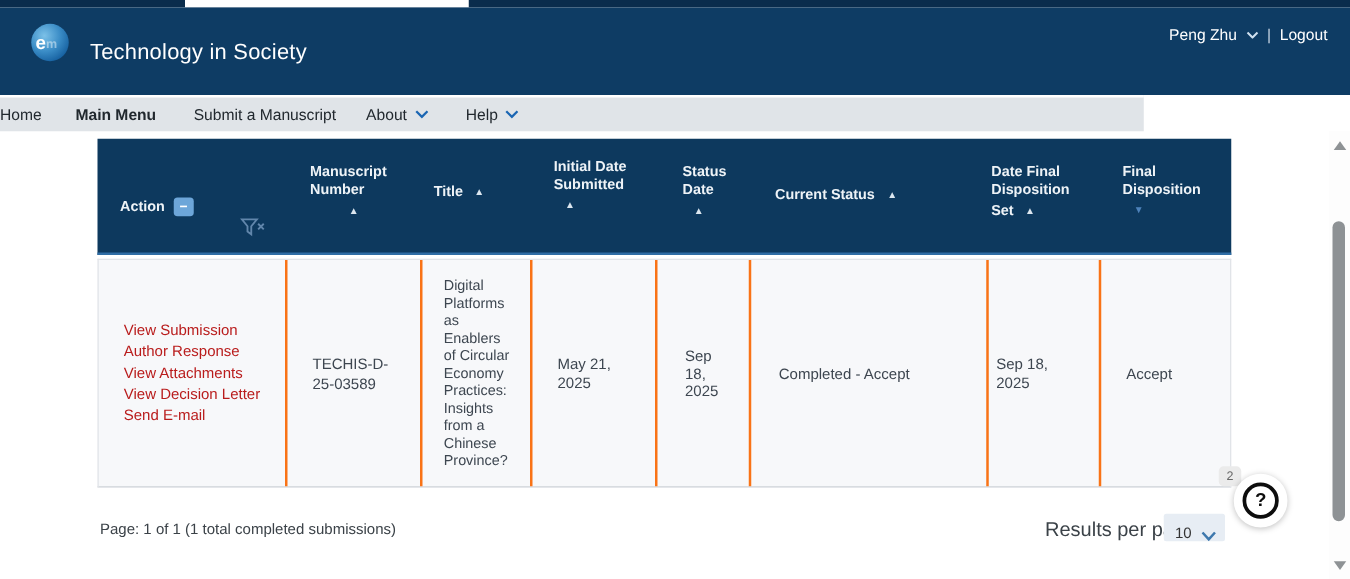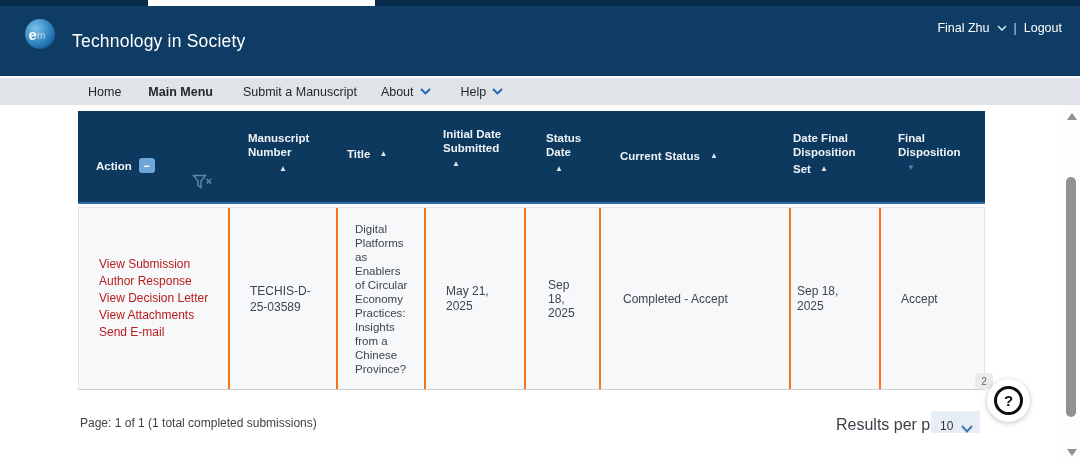--- a/index.html
+++ b/index.html
@@ -18,23 +18,23 @@
                display:flex; align-items:center; justify-content:center; }
   .logo-ball .e { color:#ffffff; font-weight:bold; font-size:15px; line-height:1; margin-left:-6px; }
   .logo-ball .m { color:rgba(255,255,255,0.45); font-weight:bold; font-size:10px; line-height:1; margin-top:4px; }
   .journal-title { left:72px; top:25px; color:#ffffff; font-size:17.5px; font-weight:500; letter-spacing:0.2px; }
   .account { top:15px; right:18px; display:flex; align-items:center; gap:7px;
              color:#ffffff; font-size:12.5px; }
   .account a { color:#ffffff; text-decoration:none; cursor:pointer; }
   .account .sep { color:#c6d4e2; }
 
   
-  .nav-bar { top:76px; left:0; width:1080px; height:29px; background:#e0e4e8;
+  .nav-bar { top:76px; left:0; width:915px; height:29px; background:#e0e4e8;
              border-top:2px solid #ffffff; display:flex; align-items:center;
-             padding-left:88px; font-size:12.5px; color:#21282e; }
+             font-size:12.5px; color:#21282e; }
   .nav-item { display:flex; align-items:center; gap:6px; cursor:pointer; }
   .nav-item.bold { font-weight:bold; }
   .mr23{margin-right:27px;} .mr25{margin-right:30px;} .mr22{margin-right:24px;} .mr26{margin-right:30px;}
 
   
   .subm-table { left:78px; top:111px; width:907px; }
   .thead { display:grid; grid-template-columns:149px 108px 88px 100px 75px 190px 90px 107px;
            height:93px; background:#0d395e; border-bottom:2px solid #2f6da5;
            color:#eef3f7; font-size:11.5px; font-weight:bold; line-height:14px; }
   .th { position:relative; }
@@ -112,21 +112,21 @@
   <div class="abs top-strip-gap"></div>
 </div>
 
 <div class="abs app-header">
   <div class="abs logo-ball">
     <span class="e">e</span>
     <span class="m">m</span>
   </div>
   <div class="abs journal-title">Technology in Society</div>
   <div class="account" style="position:absolute;">
-    <a>Final Zhu</a>
+    <a>Peng Zhu</a>
     <span>
       <svg width="10" height="6" viewBox="0 0 10 6">
           <path d="M1 1 L5 5 L9 1" stroke="#cfe0ef" stroke-width="1.6" fill="none"></path>
         </svg>
     </span>
     <span class="sep">|</span>
     <a>Logout</a>
   </div>
 </div>
 
@@ -198,22 +198,22 @@
     <div class="th th-fd">
       <span>Final Disposition</span>
       <span class="sort-arrow blue">▼</span>
     </div>
   </div>
 
   <div class="trow">
     <div class="td td-action">
       <a class="action-link">View Submission</a>
       <a class="action-link">Author Response</a>
+      <a class="action-link">View Attachments</a>
       <a class="action-link">View Decision Letter</a>
-      <a class="action-link">View Attachments</a>
       <a class="action-link">Send E-mail</a>
     </div>
     <div class="td td-ms">
       <span>TECHIS-D-25-03589</span>
     </div>
     <div class="td td-title">
       <span>Digital Platforms as Enablers of Circular Economy Practices: Insights from a Chinese Province?</span>
     </div>
     <div class="td td-ids">
       <span>May 21, 2025</span>

